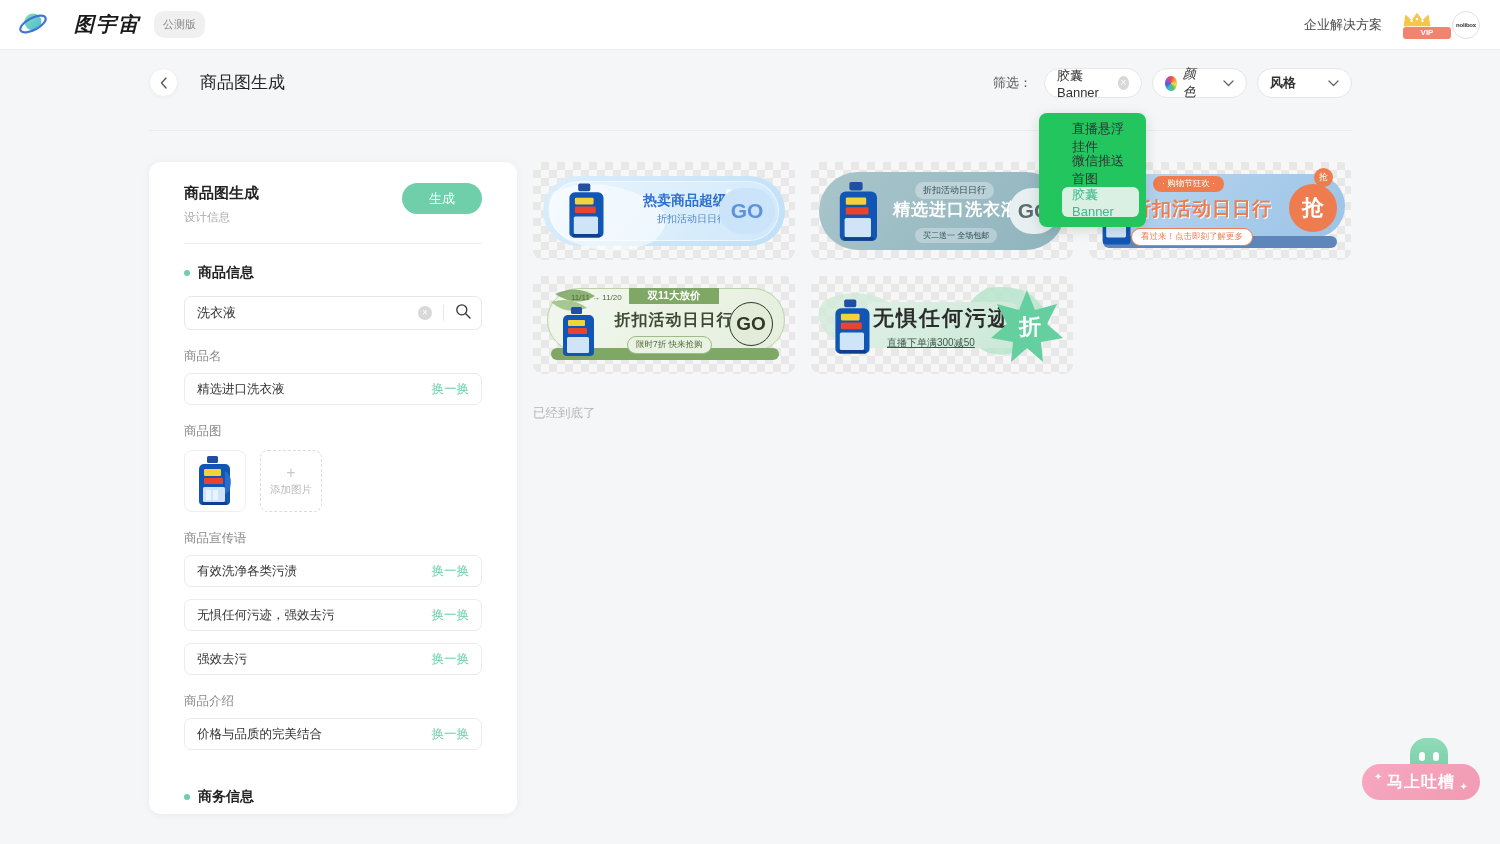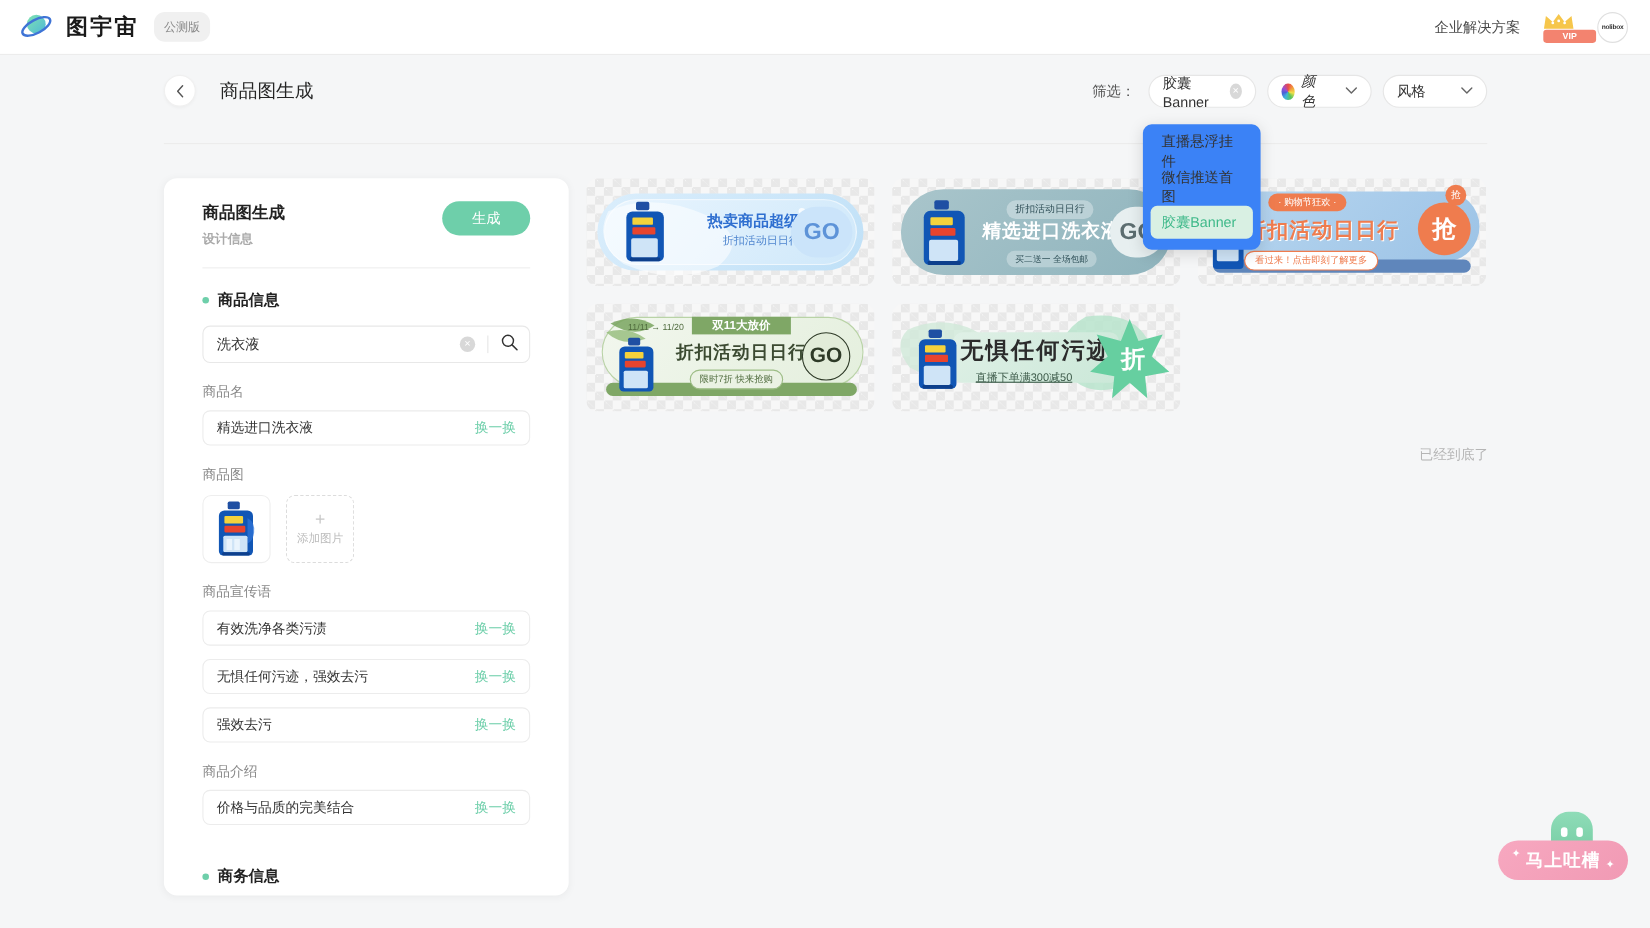--- a/index.html
+++ b/index.html
@@ -15,21 +15,21 @@
     position: absolute; top: 0; left: 0;
     width: 1500px; height: 50px;
     background: #ffffff;
     border-bottom: 1px solid #ececec;
     display: flex; align-items: center;
   }
   .brand { display: flex; align-items: center; margin-left: 18px; }
   .logo-planet { width: 32px; height: 32px; position: relative; }
   .brand-name {
     font-size: 20px; font-weight: bold; color: #1a1a1a;
-    margin-left: 10px; letter-spacing: 2px;
+    margin-left: 24px; letter-spacing: 2px; font-style: italic;
   }
   .beta-badge {
     margin-left: 14px; background: #f0f0f0; color: #888;
     font-size: 11px; padding: 6px 9px; border-radius: 10px;
   }
   .topnav-right {
     margin-left: auto; display: flex; align-items: center; gap: 18px;
     margin-right: 20px;
   }
   .enterprise-link { font-size: 13px; color: #4a4a4a; cursor: pointer; }
@@ -82,23 +82,23 @@
     width: 14px; height: 14px; border-radius: 50%; background: #d8d8d8;
     color: #fff; font-size: 10px; line-height: 14px; text-align: center;
     cursor: pointer;
   }
   .chip-caret { margin-left: 14px; color: #666; font-size: 11px; }
   .color-wheel { width: 15px; height: 15px; border-radius: 50%; }
 
   
   .dropdown {
     position: absolute; left: 1039px; top: 113px;
-    width: 107px; background: #3b82f6; border-radius: 8px;
+    width: 107px; background: #22c55e; border-radius: 8px;
     box-shadow: 0 3px 14px rgba(0,0,0,.13);
-    padding: 6px 0 8px 0; z-index: 40; overflow: hidden;
+    padding: 6px 0 8px 16px; z-index: 40; overflow: hidden;
   }
   .dd-item {
     height: 30px; display: flex; align-items: center;
     padding: 0 10px; font-size: 13px; color: #333;
     cursor: pointer; border-radius: 6px; margin: 2px 7px;
   }
   .dd-item.clipped { height: 8px; overflow: hidden; opacity: .25; margin-top: -6px; }
   .dd-item.active { background: #d9f0e3; color: #3fb98a; }
 
   
@@ -109,21 +109,21 @@
 
   
   .panel {
     position: absolute; left: 149px; top: 162px;
     width: 368px; height: 652px;
     background: #fff; border-radius: 12px;
     box-shadow: 0 1px 8px rgba(0,0,0,.05);
     padding: 22px 35px 0 35px; overflow: hidden;
   }
   .panel-title { font-size: 15px; font-weight: bold; color: #222; }
-  .panel-sub { font-size: 11.5px; color: #aaa; margin-top: 7px; font-weight: bold; }
+  .panel-sub { font-size: 11.5px; color: #aaa; margin-top: 7px; }
   .gen-btn {
     position: absolute; right: 35px; top: 21px;
     width: 80px; height: 31px; border-radius: 16px;
     background: #6ecfaa; color: #fff; border: none;
     font-size: 13px; cursor: pointer;
     font-family: "Liberation Sans", sans-serif;
   }
   .panel-rule { height: 1px; background: #eee; margin: 18px 0 0 0; }
 
   .sect-head {
@@ -177,21 +177,21 @@
     width: 262px; height: 98px; border-radius: 10px;
     background-image:
       linear-gradient(45deg, #e8e8e8 25%, transparent 25%, transparent 75%, #e8e8e8 75%),
       linear-gradient(45deg, #e8e8e8 25%, #f7f7f7 25%, #f7f7f7 75%, #e8e8e8 75%);
     background-size: 16px 16px;
     background-position: 0 0, 8px 8px;
     overflow: hidden; position: relative; cursor: pointer;
   }
   .end-text {
     position: absolute; left: 533px; top: 405px; width: 820px;
-    text-align: right; font-size: 12.5px; color: #b5b5b5;
+    text-align: left; font-size: 12.5px; color: #b5b5b5;
   }
 
   
   .bn { position: absolute; inset: 0; }
   .bn-pill {
     position: absolute; border-radius: 999px;
   }
   .bottle { position: absolute; }
 
   
@@ -272,21 +272,21 @@
     <div class="filter-chip" style="width:95px;font-style:italic;">
       <span class="color-wheel" style="background:conic-gradient(#e94b4b,#f2a33c,#f0e04a,#57c45b,#3fb6dd,#4a5fd6,#9b4fd6,#e94b4b);"></span>
       <span>颜色</span>
       <span class="chip-caret">
         <svg width="11" height="7" viewBox="0 0 11 7">
             <path d="M1 1 L5.5 5.5 L10 1" fill="none" stroke="#666" stroke-width="1.3" stroke-linecap="round" stroke-linejoin="round"></path>
           </svg>
       </span>
     </div>
 
-    <div class="filter-chip" style="width:95px;">
+    <div class="filter-chip" style="width:95px;font-weight:bold;">
       <span>风格</span>
       <span class="chip-caret" style="margin-left:auto;">
         <svg width="11" height="7" viewBox="0 0 11 7">
             <path d="M1 1 L5.5 5.5 L10 1" fill="none" stroke="#666" stroke-width="1.3" stroke-linecap="round" stroke-linejoin="round"></path>
           </svg>
       </span>
     </div>
   </div>
 </div>
 

